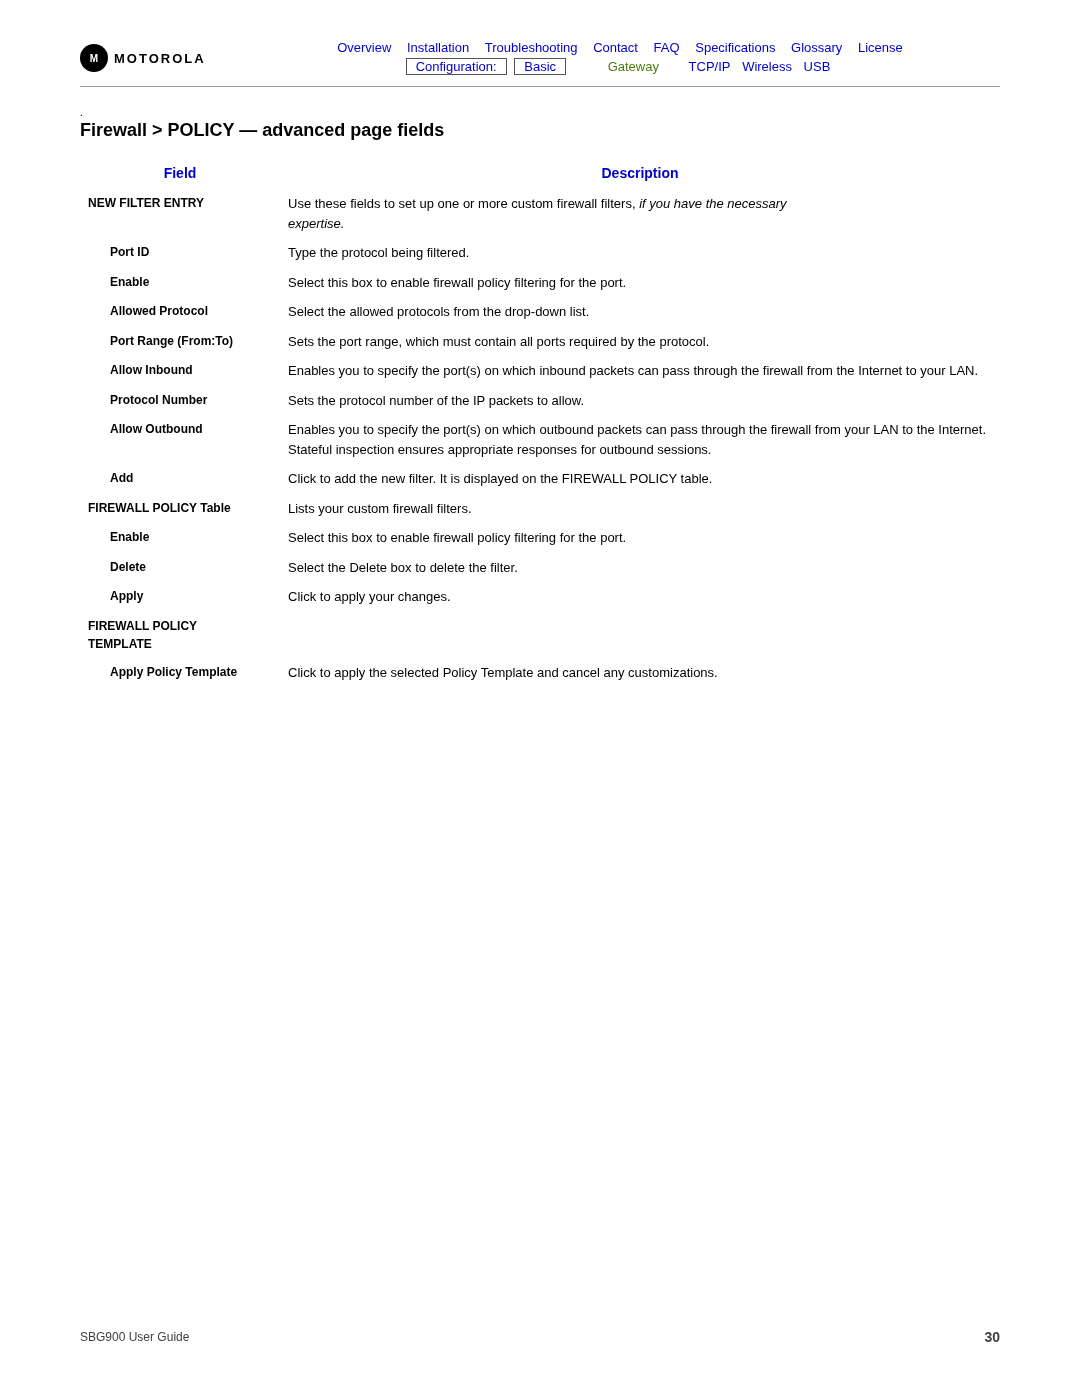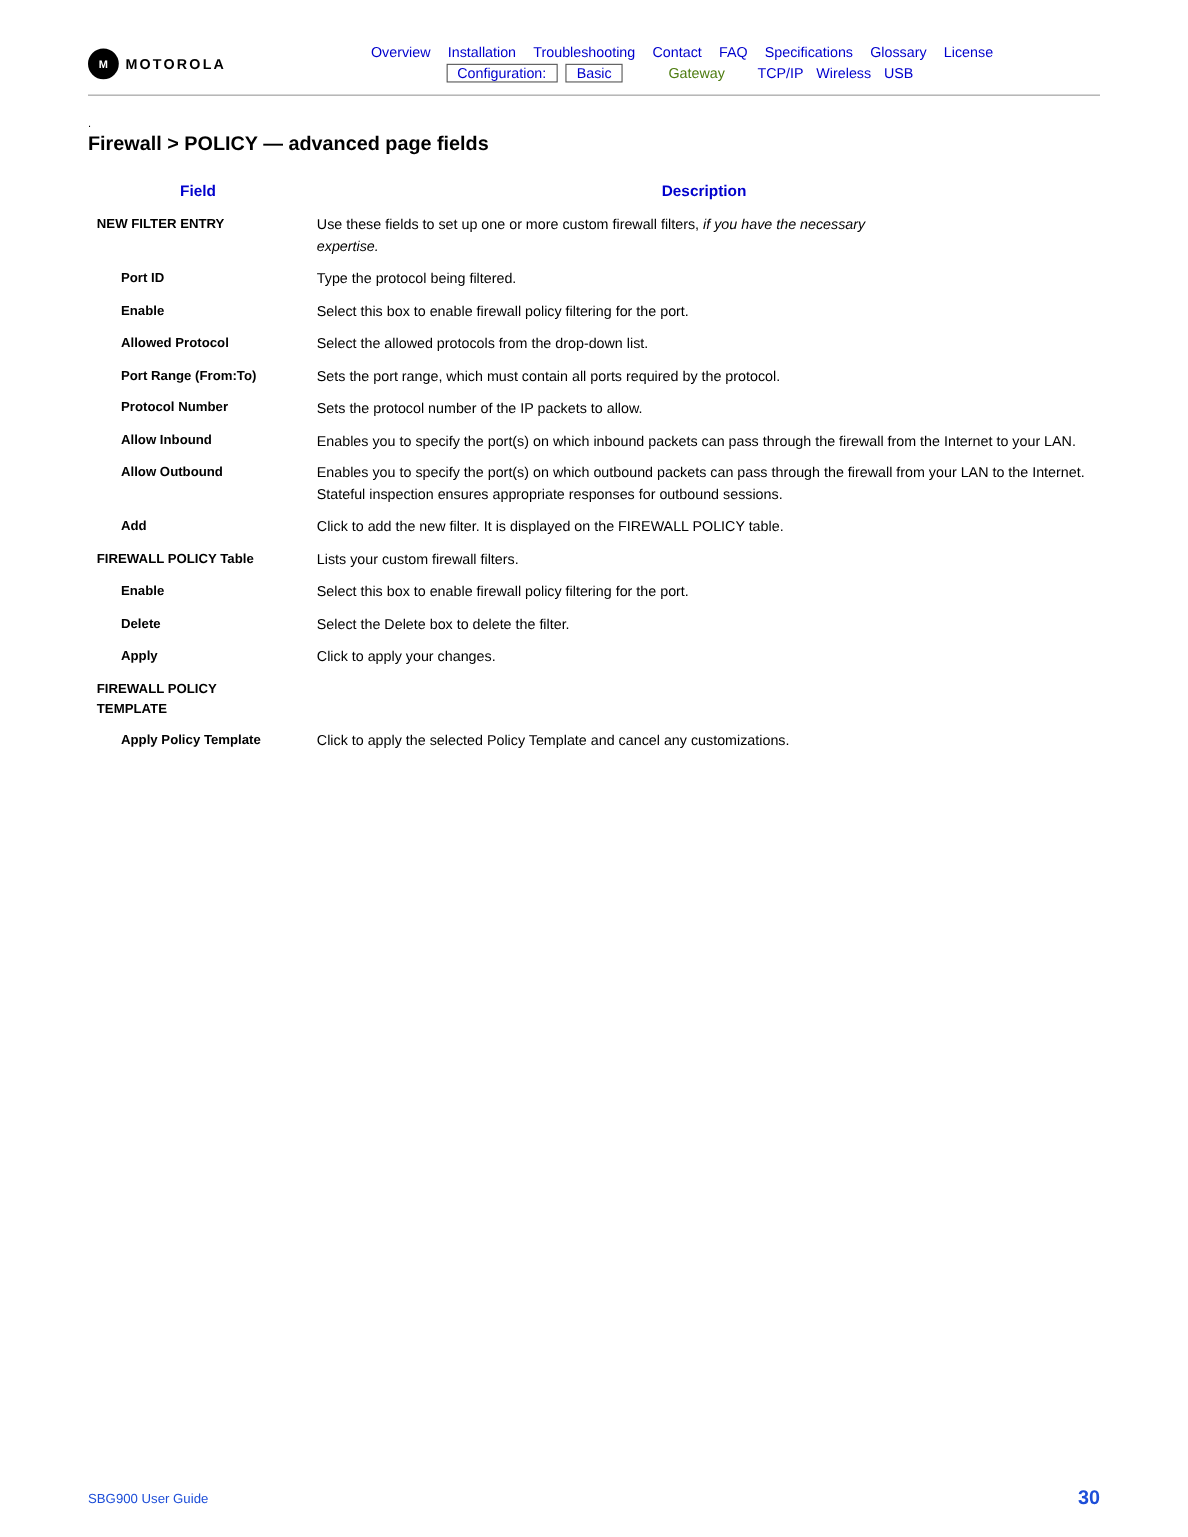--- a/index.html
+++ b/index.html
@@ -111,32 +111,32 @@
       padding-left: 30px;
       font-size: 12px;
     }
     .link-text {
       color: #00c;
       text-decoration: underline;
     }
     
     .footer {
       position: absolute;
-      bottom: 25px;
+      bottom: 52px;
       left: 80px;
       right: 80px;
       display: flex;
       justify-content: space-between;
       align-items: center;
       font-size: 12px;
-      color: #1d4ed8;
+      color: #404040;
     }
     .footer-page {
       font-weight: bold;
-      font-size: 18px;
+      font-size: 14px;
     }
   </style>
 </head>
 <body>
 
 <div class="page-wrapper">
 
   <div class="header">
     <div class="logo-area">
       <div class="motorola-logo">
@@ -198,26 +198,26 @@
         </tr>
         <tr>
           <td class="indent-field">Allowed Protocol</td>
           <td>Select the allowed protocols from the drop-down list.</td>
         </tr>
         <tr>
           <td class="indent-field">Port Range (From:To)</td>
           <td>Sets the port range, which must contain all ports required by the protocol.</td>
         </tr>
         <tr>
+          <td class="indent-field">Allow Inbound</td>
+          <td>Enables you to specify the port(s) on which inbound packets can pass through the firewall from the Internet to your LAN.</td>
+        </tr>
+        <tr>
           <td class="indent-field">Protocol Number</td>
           <td>Sets the protocol number of the IP packets to allow.</td>
-        </tr>
-        <tr>
-          <td class="indent-field">Allow Inbound</td>
-          <td>Enables you to specify the port(s) on which inbound packets can pass through the firewall from the Internet to your LAN.</td>
         </tr>
         <tr>
           <td class="indent-field">Allow Outbound</td>
           <td>Enables you to specify the port(s) on which outbound packets can pass through the firewall from your LAN to the Internet. Stateful inspection ensures appropriate responses for outbound sessions.</td>
         </tr>
         <tr>
           <td class="indent-field">Add</td>
           <td>Click to add the new filter. It is displayed on the FIREWALL POLICY table.</td>
         </tr>
         <tr>

